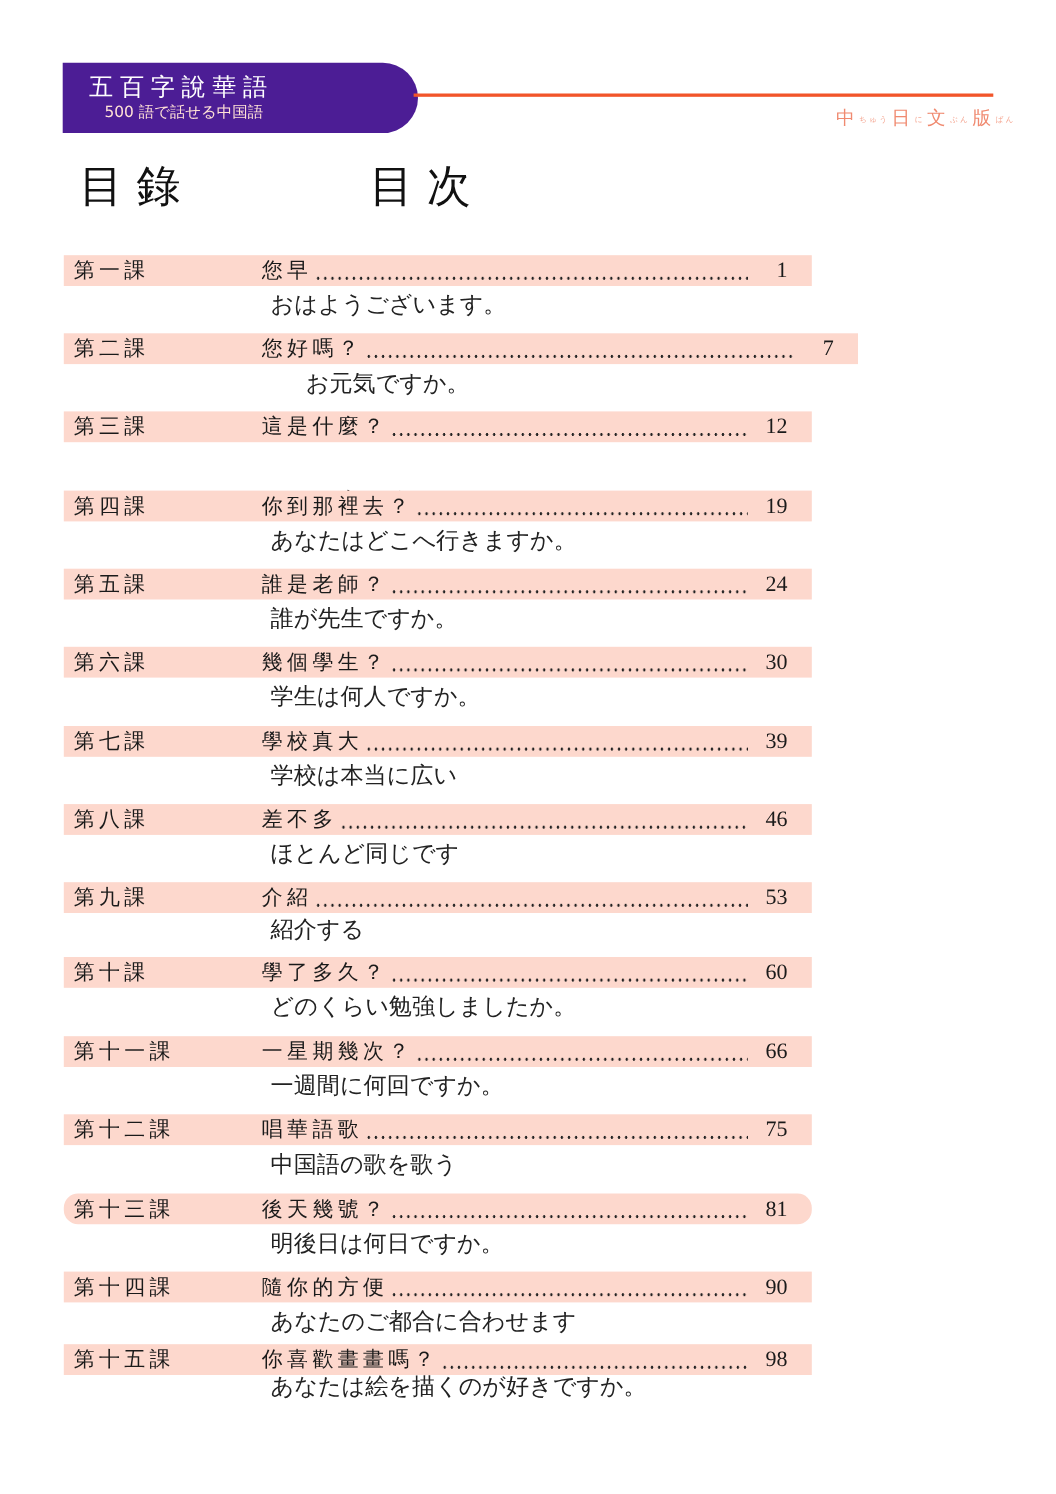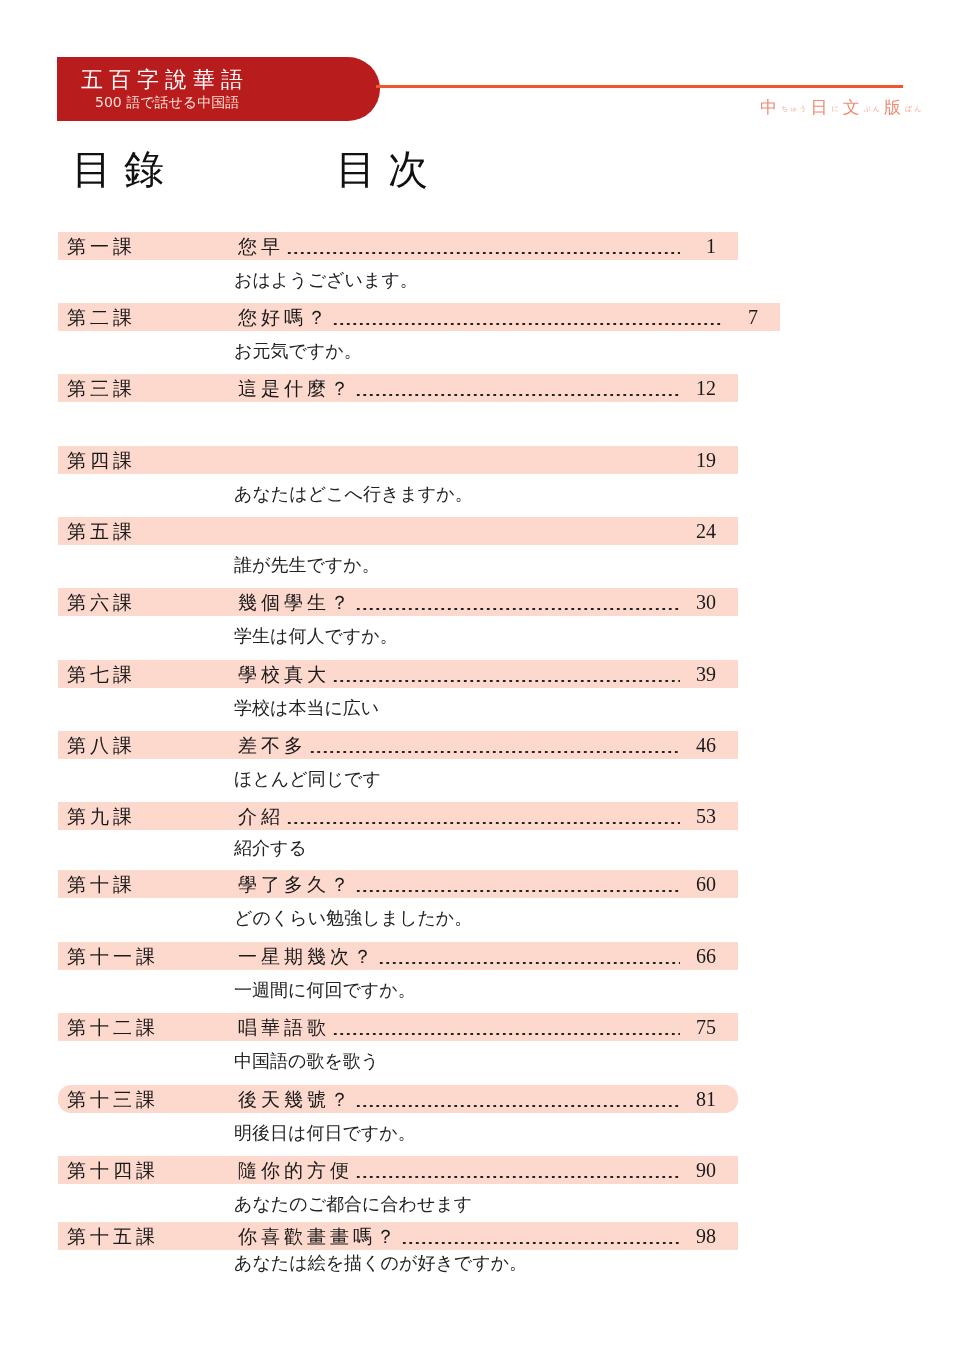--- a/index.html
+++ b/index.html
@@ -15,21 +15,21 @@
       font-family: "DejaVu Serif", "Liberation Serif", serif;
       color: #1a1a1a;
     }
     
     .banner {
       position: absolute;
       left: 57px;
       top: 57px;
       width: 323px;
       height: 64px;
-      background: #b91c1c;
+      background: #4c1d95;
       border-radius: 0 34px 34px 0;
       box-sizing: border-box;
       padding: 10px 0 16px 24px;
     }
     .banner-title {
       color: #ffffff;
       font-size: 22px;
       letter-spacing: 6px;
       line-height: 26px;
       font-family: "DejaVu Serif", serif;
@@ -129,25 +129,25 @@
       right: 22px;
       top: 2px;
       font-size: 20px;
       line-height: 24px;
       font-family: "Liberation Serif", "DejaVu Serif", serif;
       text-align: right;
       min-width: 30px;
     }
     .lesson-sub {
       position: absolute;
-      left: 176px;
-      font-size: 18px;
+      left: 188px;
+      font-size: 21px;
       line-height: 20px;
       color: #222;
-      font-family: Liberation Sans, sans-serif;
+      font-family: Liberation Mono, monospace;
       white-space: nowrap;
     }
   </style>
 </head>
 <body>
 
 <div class="banner">
   <div class="banner-title">五百字說華語</div>
   <div class="banner-subtitle">500 語で話せる中国語</div>
 </div>
@@ -170,37 +170,45 @@
     </div>
     <div class="lesson-sub" style="top: 38px;">おはようございます。</div>
     <div class="toc-row" style="top: 71px; padding-left: 42px;">
       <span class="lesson-no">第二課</span>
       <div class="lesson-title-wrap">
         <span class="lesson-title">您好嗎？</span>
         <span class="leader"></span>
       </div>
       <span class="page-no">7</span>
     </div>
-    <div class="lesson-sub" style="top: 109px;">お元気ですか。</div>
+    <div class="lesson-sub" style="top: 109px; margin-left: 32px;">お元気ですか。</div>
     <div class="toc-row" style="top: 142px;">
       <span class="lesson-no">第三課</span>
       <div class="lesson-title-wrap">
         <span class="lesson-title">這是什麼？</span>
         <span class="leader"></span>
       </div>
       <span class="page-no">12</span>
     </div>
     <div class="lesson-sub" style="top: 180px; margin-top: 36px;">これは何ですか。</div>
     <div class="toc-row" style="top: 214px;">
       <span class="lesson-no">第四課</span>
+      <div class="lesson-title-wrap">
+        <span class="lesson-title">你到那裡去？</span>
+        <span class="leader"></span>
+      </div>
       <span class="page-no">19</span>
     </div>
     <div class="lesson-sub" style="top: 252px;">あなたはどこへ行きますか。</div>
     <div class="toc-row" style="top: 285px;">
       <span class="lesson-no">第五課</span>
+      <div class="lesson-title-wrap">
+        <span class="lesson-title">誰是老師？</span>
+        <span class="leader"></span>
+      </div>
       <span class="page-no">24</span>
     </div>
     <div class="lesson-sub" style="top: 323px;">誰が先生ですか。</div>
     <div class="toc-row" style="top: 356px;">
       <span class="lesson-no">第六課</span>
       <div class="lesson-title-wrap">
         <span class="lesson-title">幾個學生？</span>
         <span class="leader"></span>
       </div>
       <span class="page-no">30</span>

